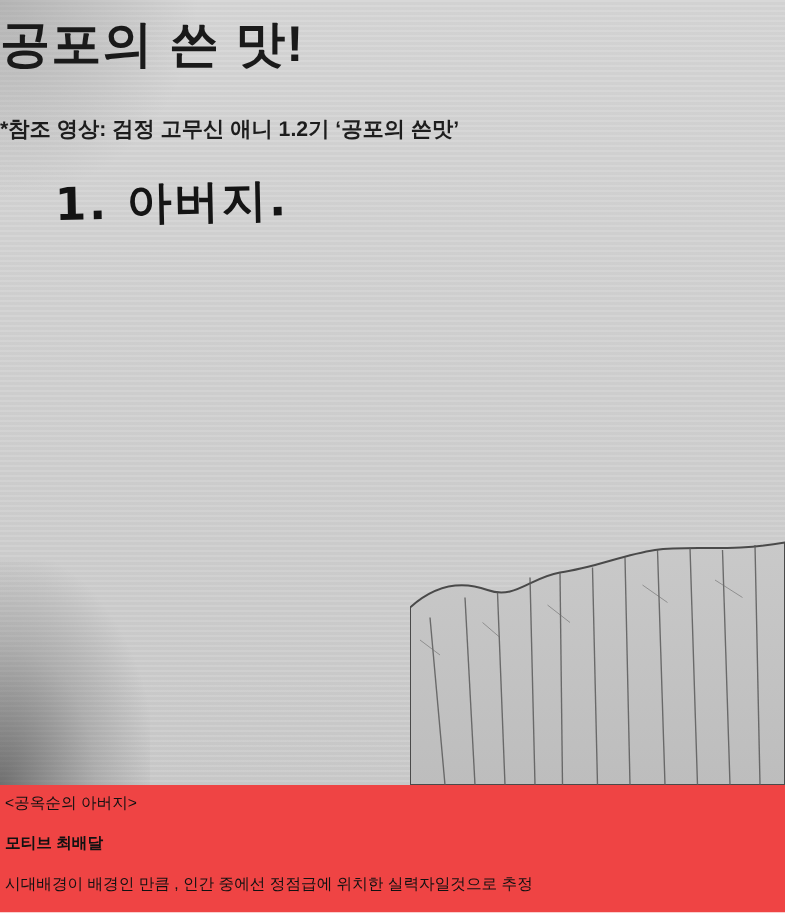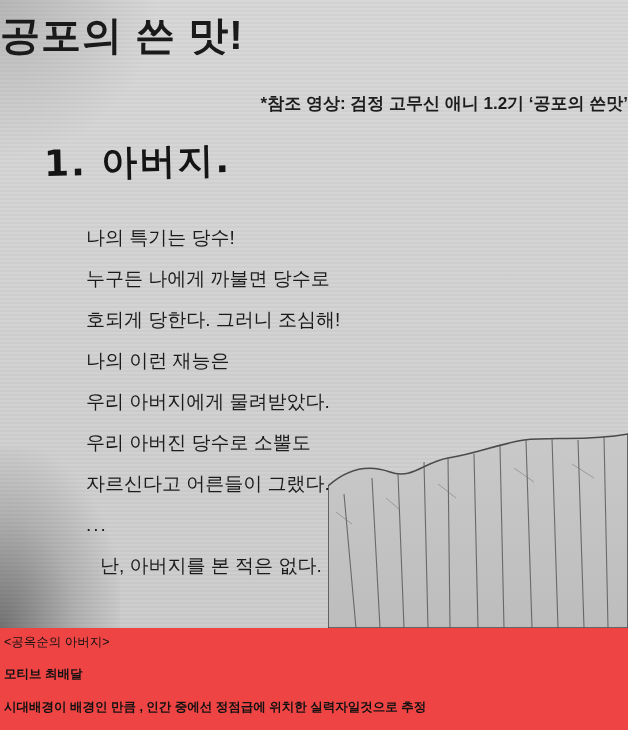--- a/index.html
+++ b/index.html
@@ -75,21 +75,21 @@
     font-size: 40px;
     font-weight: bold;
     color: #1a1a1a;
     letter-spacing: 1px;
   }
   .subtitle {
     position: absolute;
     top: 92px;
     left: 0;
     width: 628px;
-    text-align: right;
+    text-align: left;
     font-size: 17px;
     font-weight: bold;
     color: #1d1d1d;
   }
   .section-heading {
     position: absolute;
     top: 138px;
     left: 44px;
     font-size: 36px;
     font-weight: bold;
@@ -131,21 +131,21 @@
   }
   .cap {
     font-size: 12.5px;
     color: #111111;
     margin: 0;
     padding: 0 0 0 4px;
     line-height: 1;
   }
   .cap1 { position: absolute; top: 8px; }
   .cap2 { position: absolute; top: 40px; font-weight: bold; }
-  .cap3 { position: absolute; top: 73px; font-weight: bold; }
+  .cap3 { position: absolute; top: 73px; }
 </style>
 </head>
 <body>
 
 <div class="page">
 
   <div class="panel">
 
     <div class="vignette-topleft"></div>
     <div class="vignette-left"></div>
@@ -177,31 +177,20 @@
         <path d="M110,56 L128,70"></path>
         <path d="M186,40 L206,54"></path>
         <path d="M244,36 L266,50"></path>
       </g>
     </svg>
 
     <div class="title">공포의 쓴 맛!</div>
     <div class="subtitle">*참조 영상: 검정 고무신 애니 1.2기 ‘공포의 쓴맛’</div>
     <div class="section-heading">1. 아버지.</div>
 
-    <div class="body-lines">
-      <div class="ln">나의 특기는 당수!</div>
-      <div class="ln">누구든 나에게 까불면 당수로</div>
-      <div class="ln">호되게 당한다. 그러니 조심해!</div>
-      <div class="ln">나의 이런 재능은</div>
-      <div class="ln">우리 아버지에게 물려받았다.</div>
-      <div class="ln">우리 아버진 당수로 소뿔도</div>
-      <div class="ln">자르신다고 어른들이 그랬다.</div>
-      <div class="ln ellipsis">...</div>
-      <div class="ln indent">난, 아버지를 본 적은 없다.</div>
-    </div>
 
   </div>
 
   <div class="captions">
     <p class="cap cap1">&lt;공옥순의 아버지&gt;</p>
     <p class="cap cap2">모티브 최배달</p>
     <p class="cap cap3">시대배경이 배경인 만큼 , 인간 중에선 정점급에 위치한 실력자일것으로 추정</p>
   </div>
 
 </div>

